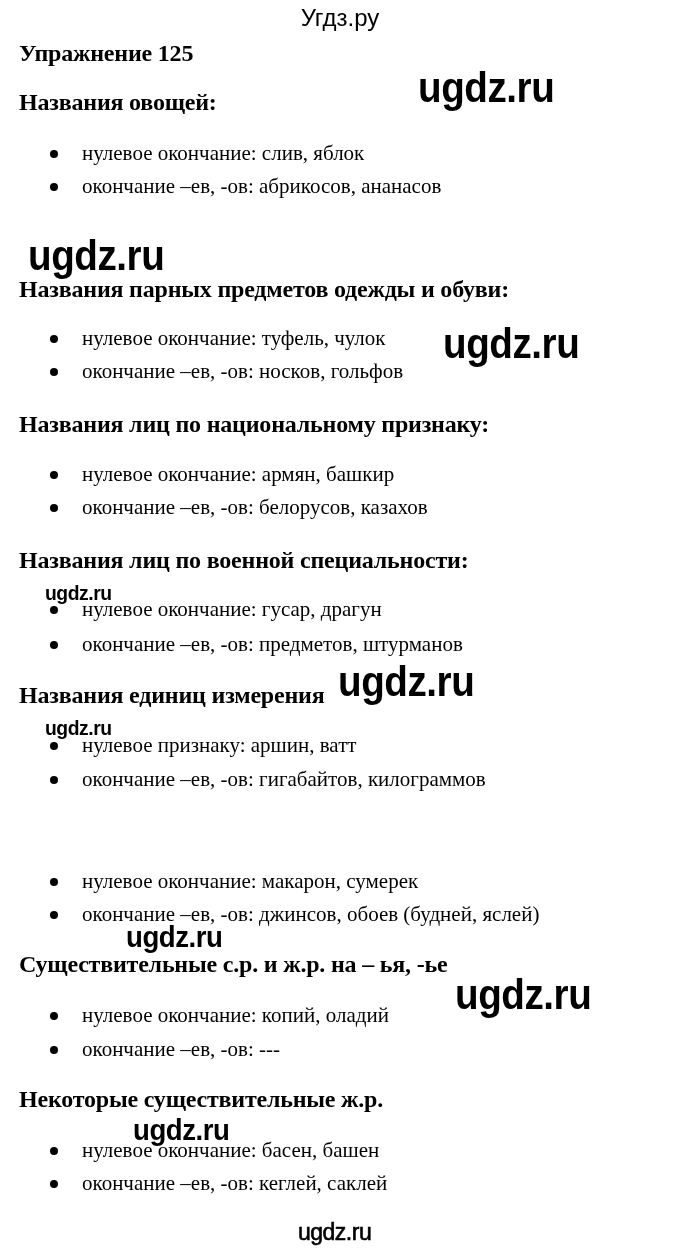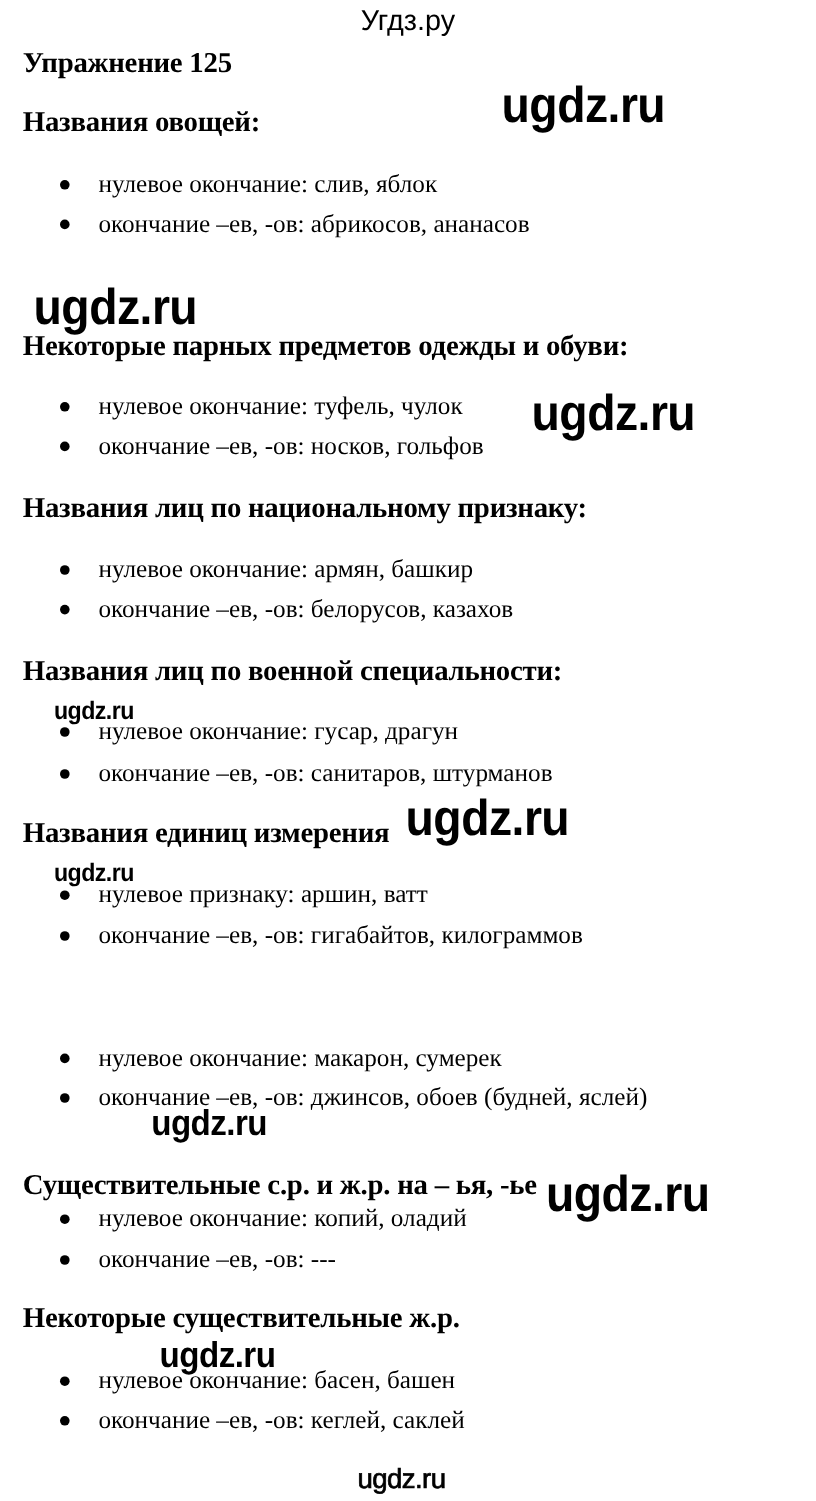--- a/index.html
+++ b/index.html
@@ -32,21 +32,21 @@
   <div class="heading" style="top:89px;">Названия овощей:</div>
   <div class="bullet" style="top:141px;">
       <span class="dot"></span>
       <span class="txt">нулевое окончание: слив, яблок</span>
     </div>
   <div class="bullet" style="top:174px;">
       <span class="dot"></span>
       <span class="txt">окончание –ев, -ов: абрикосов, ананасов</span>
     </div>
 
-  <div class="heading" style="top:276px;">Некоторые парных предметов одежды и обуви:</div>
+  <div class="heading" style="top:276px;">Названия парных предметов одежды и обуви:</div>
   <div class="bullet" style="top:326px;">
       <span class="dot"></span>
       <span class="txt">нулевое окончание: туфель, чулок</span>
     </div>
   <div class="bullet" style="top:359px;">
       <span class="dot"></span>
       <span class="txt">окончание –ев, -ов: носков, гольфов</span>
     </div>
 
   <div class="heading" style="top:411px;">Названия лиц по национальному признаку:</div>
@@ -59,21 +59,21 @@
       <span class="txt">окончание –ев, -ов: белорусов, казахов</span>
     </div>
 
   <div class="heading" style="top:547px;">Названия лиц по военной специальности:</div>
   <div class="bullet" style="top:597px;">
       <span class="dot"></span>
       <span class="txt">нулевое окончание: гусар, драгун</span>
     </div>
   <div class="bullet" style="top:632px;">
       <span class="dot"></span>
-      <span class="txt">окончание –ев, -ов: санитаров, штурманов</span>
+      <span class="txt">окончание –ев, -ов: предметов, штурманов</span>
     </div>
 
   <div class="heading" style="top:682px;text-align:center;">Названия единиц измерения</div>
   <div class="bullet" style="top:733px;">
       <span class="dot"></span>
       <span class="txt">нулевое признаку: аршин, ватт</span>
     </div>
   <div class="bullet" style="top:767px;">
       <span class="dot"></span>
       <span class="txt">окончание –ев, -ов: гигабайтов, килограммов</span>
@@ -81,21 +81,21 @@
 
   <div class="bullet" style="top:869px;">
       <span class="dot"></span>
       <span class="txt">нулевое окончание: макарон, сумерек</span>
     </div>
   <div class="bullet" style="top:902px;">
       <span class="dot"></span>
       <span class="txt">окончание –ев, -ов: джинсов, обоев (будней, яслей)</span>
     </div>
 
-  <div class="heading" style="top:975px;">Существительные с.р. и ж.р. на – ья, -ье</div>
+  <div class="heading" style="top:951px;">Существительные с.р. и ж.р. на – ья, -ье</div>
   <div class="bullet" style="top:1003px;">
       <span class="dot"></span>
       <span class="txt">нулевое окончание: копий, оладий</span>
     </div>
   <div class="bullet" style="top:1037px;">
       <span class="dot"></span>
       <span class="txt">окончание –ев, -ов: ---</span>
     </div>
 
   <div class="heading" style="top:1086px;">Некоторые существительные ж.р.</div>

